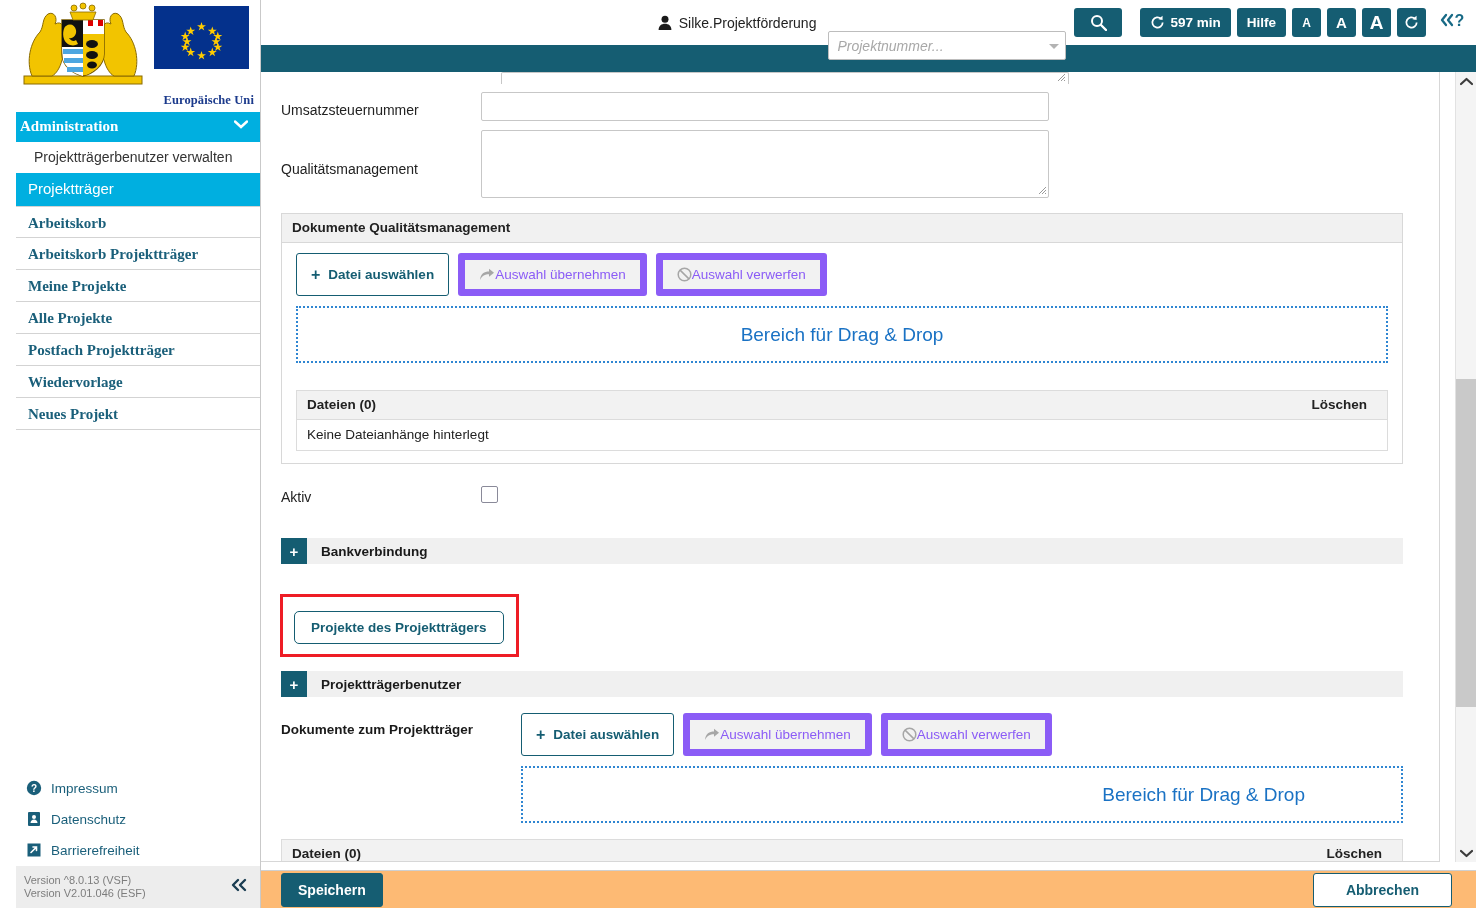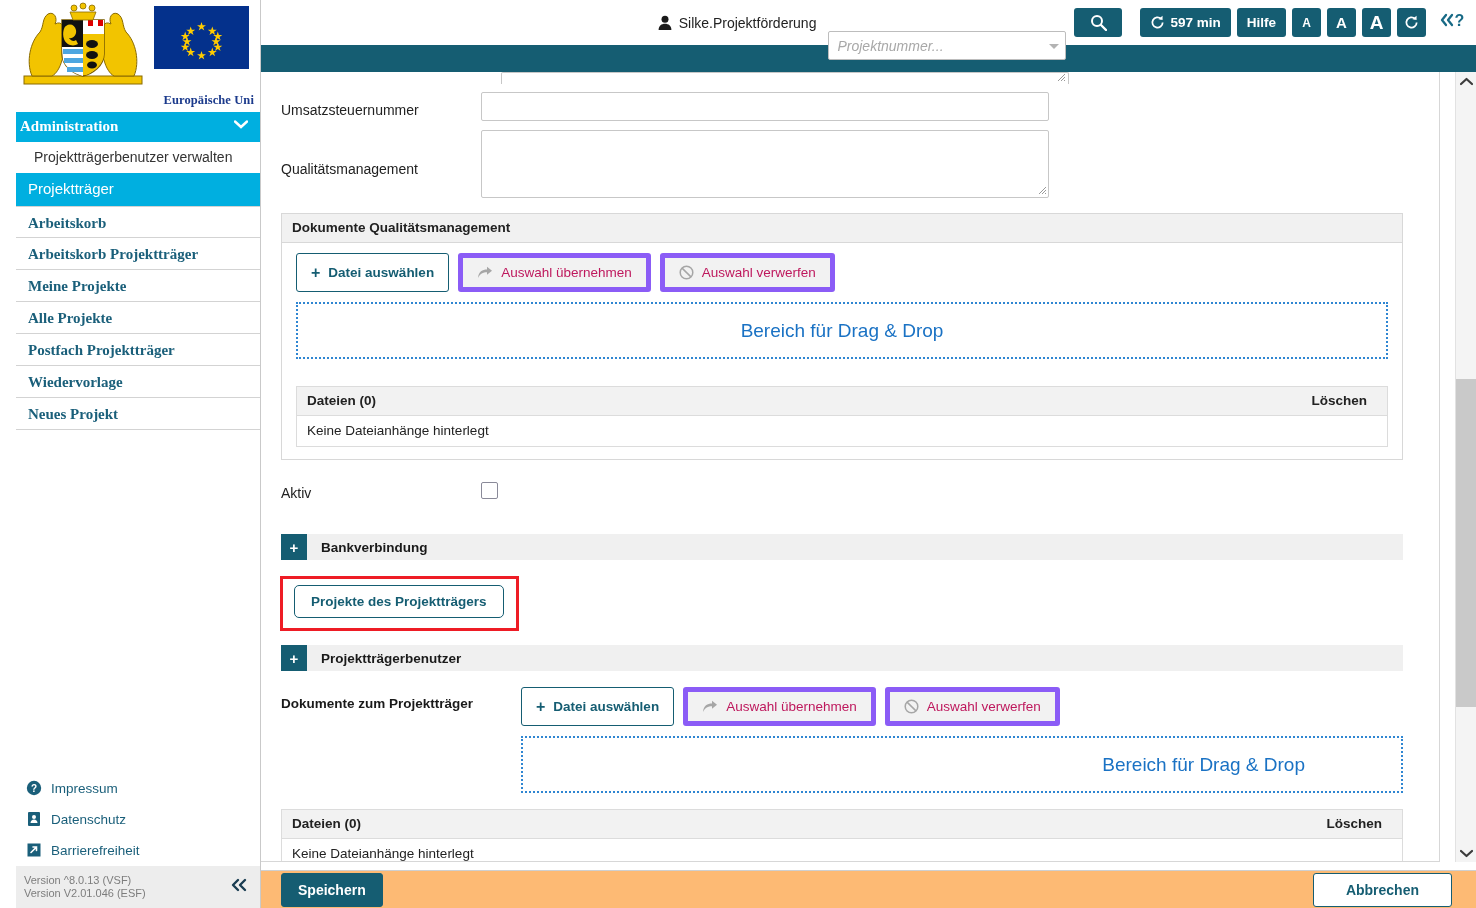--- a/index.html
+++ b/index.html
@@ -165,23 +165,23 @@
   .panel-body { padding: 10px 14px 12px 14px; }
 
   .btnrow { display: flex; gap: 9px; }
   .b-out {
     border: 1px solid #155d72; border-radius: 3px; background: #fff;
     color: #155d72; font-weight: bold; font-size: 13.5px;
     padding: 7px 14px; display: inline-flex; align-items: center; gap: 8px;
     cursor: pointer; font-family: "Liberation Sans", sans-serif;
   }
   .b-dis {
-    border: 5px solid #8b5cf6; border-radius: 3px; background: #f2f2f2;
-    color: #be185d; font-size: 13.5px;
-    padding: 7px 14px; display: inline-flex; align-items: center; gap: 8px;
+    border: 7px solid #8b5cf6; border-radius: 3px; background: #f2f2f2;
+    color: #8b5cf6; font-size: 13.5px;
+    padding: 7px 14px; display: inline-flex; align-items: center; gap: 0;
     cursor: default; font-family: "Liberation Sans", sans-serif;
   }
   .plus-g { font-size: 16px; font-weight: bold; line-height: 1; }
 
   .dropzone {
     margin-top: 10px; border: 2px dotted #2f86d2; background: #fff;
     height: 57px; display: flex; align-items: center; justify-content: center;
     color: #1a72c4; font-size: 19px;
   }
   .dropzone.right { justify-content: flex-end; padding-right: 96px; }
@@ -204,22 +204,22 @@
     background: #f0f0f0; height: 26px; cursor: pointer;
   }
   .sec-plus {
     width: 26px; background: #155d72; color: #fff;
     display: flex; align-items: center; justify-content: center;
     font-size: 15px; font-weight: bold; flex: 0 0 26px;
   }
   .sec-title { display: flex; align-items: center; padding-left: 14px; font-size: 13.5px; font-weight: bold; color: #1a1a1a; }
 
   .hl-wrap {
-    margin: 16px 0 0 19px; border: 3px solid #ee1c25; display: inline-block;
-    padding: 6px 12px 10px 11px;
+    margin: 30px 0 0 19px; border: 3px solid #ee1c25; display: inline-block;
+    padding: 14px 12px 10px 11px;
   }
   .b-round {
     border: 1px solid #155d72; border-radius: 5px; background: #fff;
     color: #155d72; font-weight: bold; font-size: 13.5px;
     padding: 8px 16px; cursor: pointer; font-family: "Liberation Sans", sans-serif;
   }
 
   .doc2 { display: flex; padding: 0 36px 0 20px; margin-top: 16px; }
   .doc2 .lbl { width: 240px; flex: 0 0 240px; font-size: 13.5px; font-weight: bold; color: #1a1a1a; padding-top: 9px; }
   .doc2 .right-col { flex: 1 1 auto; }

